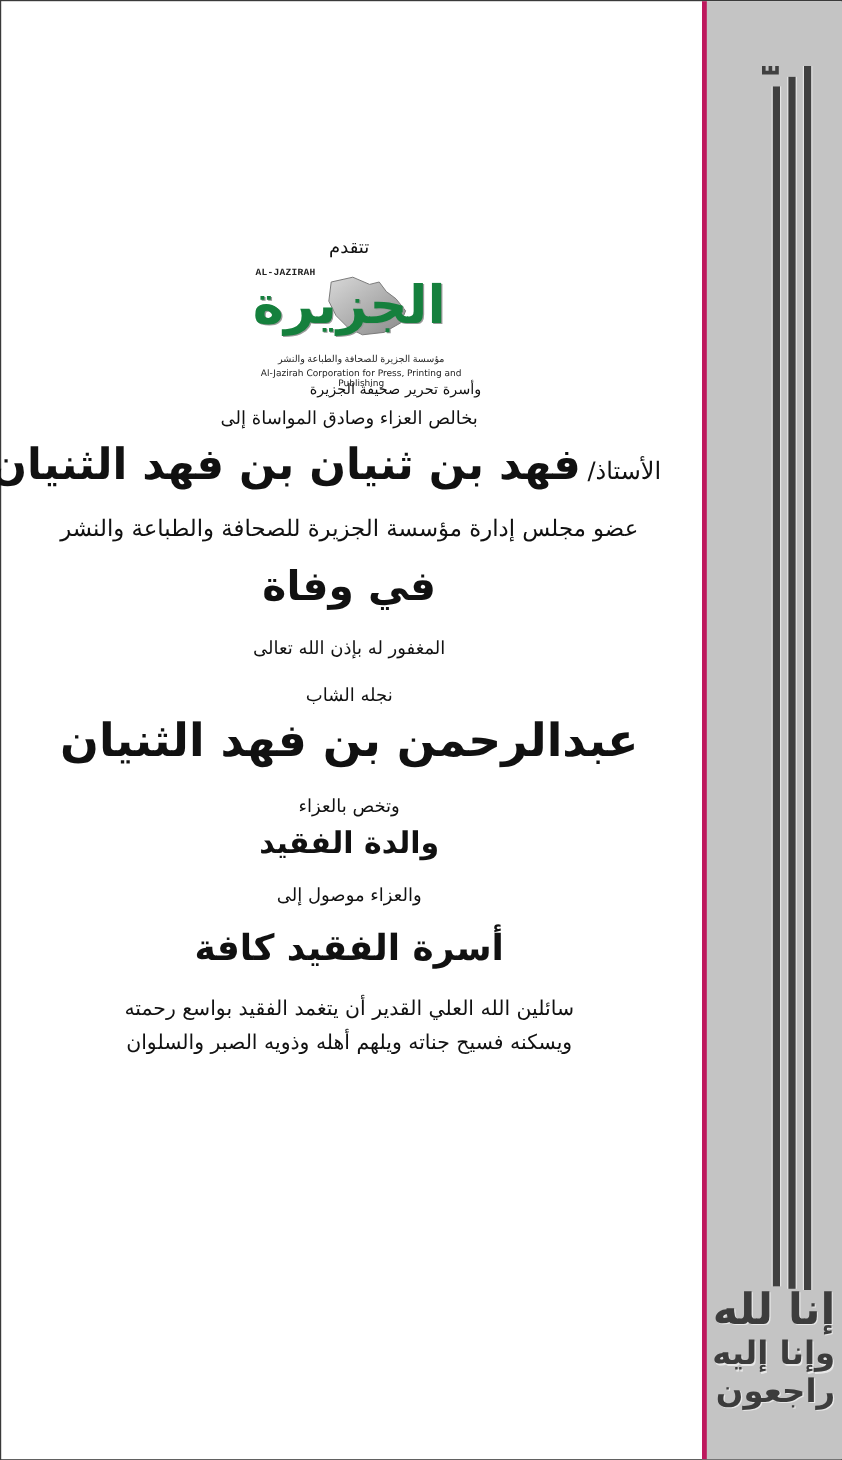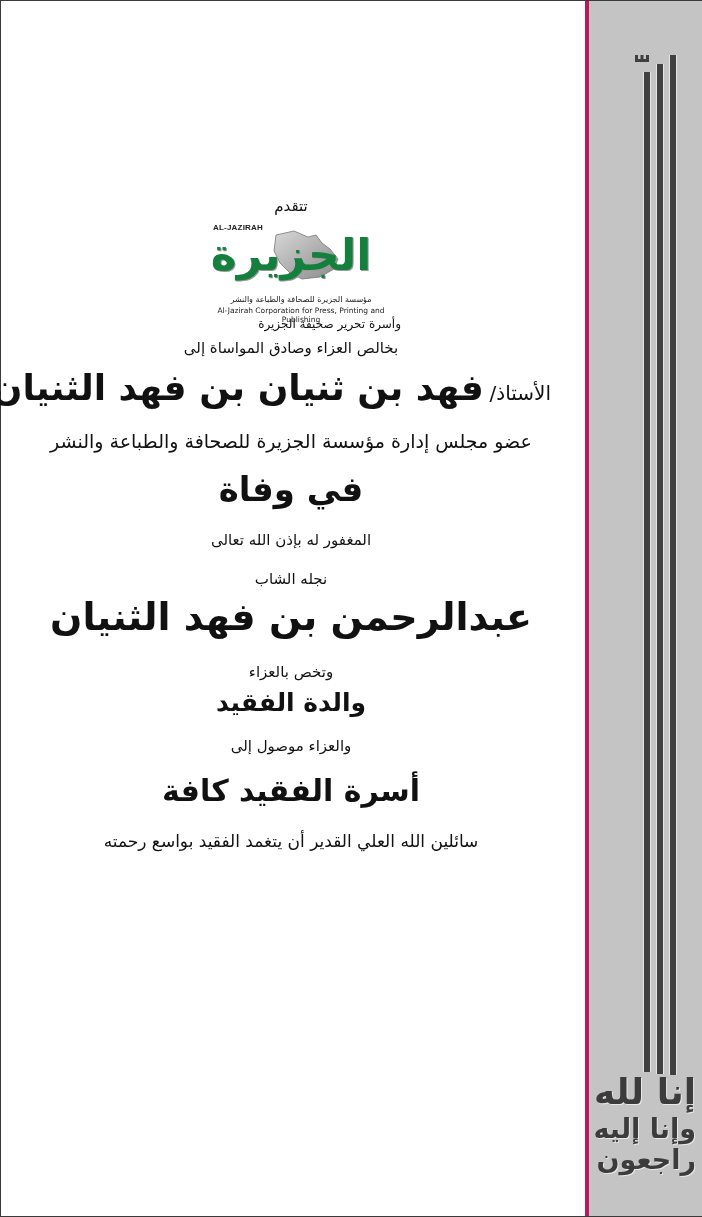--- a/index.html
+++ b/index.html
@@ -9,24 +9,24 @@
       border: 1px solid #3a3a3a; background: #ffffff;
     }
     .content {
       position: absolute; left: 0; top: 0; width: 583px; height: 1215px;
       direction: rtl; text-align: center;
       font-family: "DejaVu Sans", sans-serif; color: #111111;
     }
     .line { position: absolute; left: 30px; width: 520px; text-align: center; white-space: nowrap; }
     .presents { top: 196px; font-size: 15px; }
     .logo { position: absolute; left: 200px; top: 220px; width: 190px; height: 110px; }
-    .logo-en { position: absolute; left: 12px; top: 2px; font-family: Liberation Sans, sans-serif; font-weight: bold; font-size: 8px; color: #222; direction: ltr; letter-spacing: 0.2px; }
+    .logo-en { position: absolute; left: 12px; top: 2px; font-family: Liberation Mono, monospace; font-weight: bold; font-size: 8px; color: #222; direction: ltr; letter-spacing: 0.2px; }
     .logo-map { position: absolute; left: 55px; top: 8px; width: 90px; height: 52px; }
     .logo-ar { position: absolute; left: 0; top: 4px; width: 180px; text-align: center; font-family: "DejaVu Sans", sans-serif; font-weight: bold; font-size: 44px; color: #15803d; line-height: 60px; text-shadow: 1px 1px 0 #999; }
-    .logo-sub1 { position: absolute; left: 0; top: 74px; width: 200px; text-align: center; font-size: 8px; color: #222; }
+    .logo-sub1 { position: absolute; left: 0; top: 74px; width: 200px; text-align: center; font-size: 8px; color: #222; font-family: Liberation Serif, serif; }
     .logo-sub2 { position: absolute; left: 0; top: 85px; width: 200px; text-align: center; font-size: 7.5px; color: #222; direction: ltr; }
     .logo-sub3 { position: absolute; left: 0; top: 96px; width: 200px; text-align: right; font-size: 12px; color: #111; }
     .condolence-intro { top: 338px; font-size: 15px; }
     .name-line { top: 366px; font-weight: bold; }
     .name-line .title-prefix { font-size: 20px; font-weight: normal; }
     .name-line .name { font-size: 36px; font-weight: bold; letter-spacing: 0px; }
     .position { top: 429px; font-size: 19px; }
     .in-death { top: 468px; font-size: 34px; font-weight: bold; }
     .forgiven { top: 530px; font-size: 15px; }
     .son-label { top: 569px; font-size: 15px; }
@@ -97,20 +97,21 @@
 
     <div class="line mother">والدة الفقيد</div>
 
     <div class="line especially">وتخص بالعزاء</div>
 
     <div class="line extended">والعزاء موصول إلى</div>
 
     <div class="line prayer1">سائلين الله العلي القدير أن يتغمد الفقيد بواسع رحمته</div>
 
     <div class="line family">أسرة الفقيد كافة</div>
+    <div class="line prayer2">ويسكنه فسيح جناته ويلهم أهله وذويه الصبر والسلوان</div>
 
   </div>
 
   <div class="side-panel">
     <svg class="shadda" viewBox="0 0 16 9">
       <path d="M1 1 L1 8 L15 8 L15 1 L12 1 L12 5 L9.5 5 L9.5 1 L6.5 1 L6.5 5 L4 5 L4 1 Z" fill="#404040"></path>
     </svg>
     <div class="bar bar1"></div>
     <div class="bar bar2"></div>
     <div class="bar bar3"></div>

